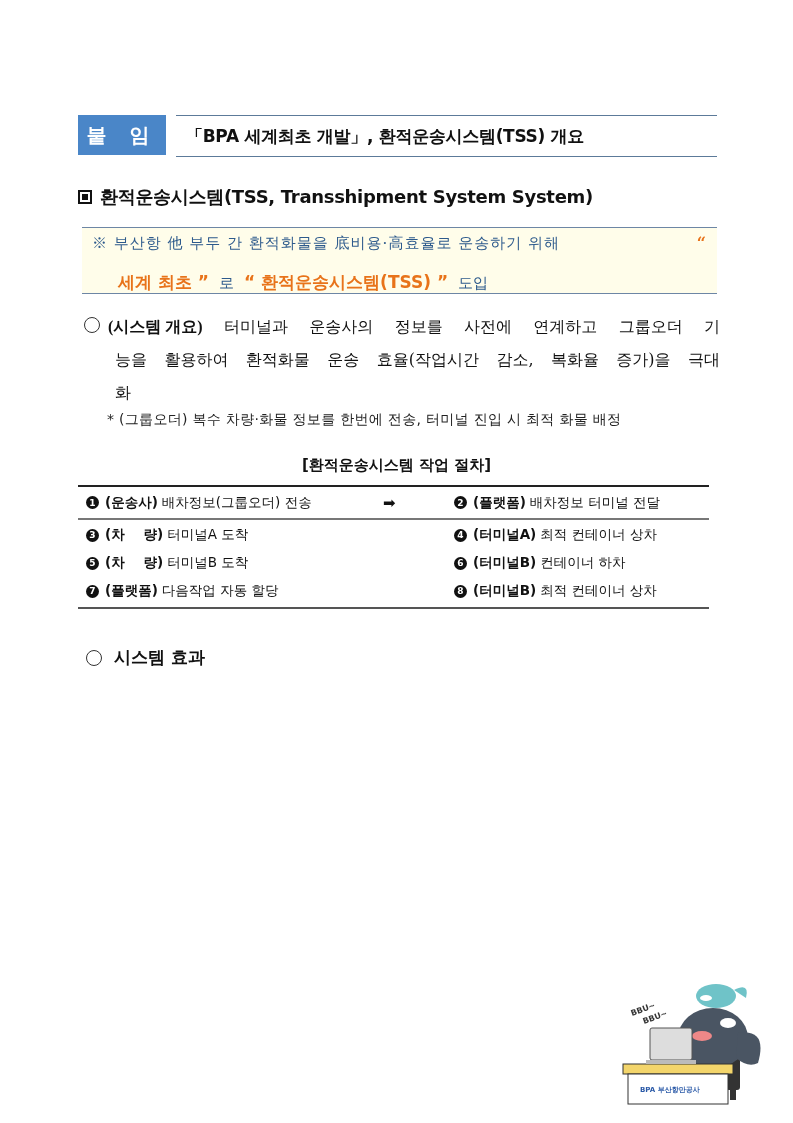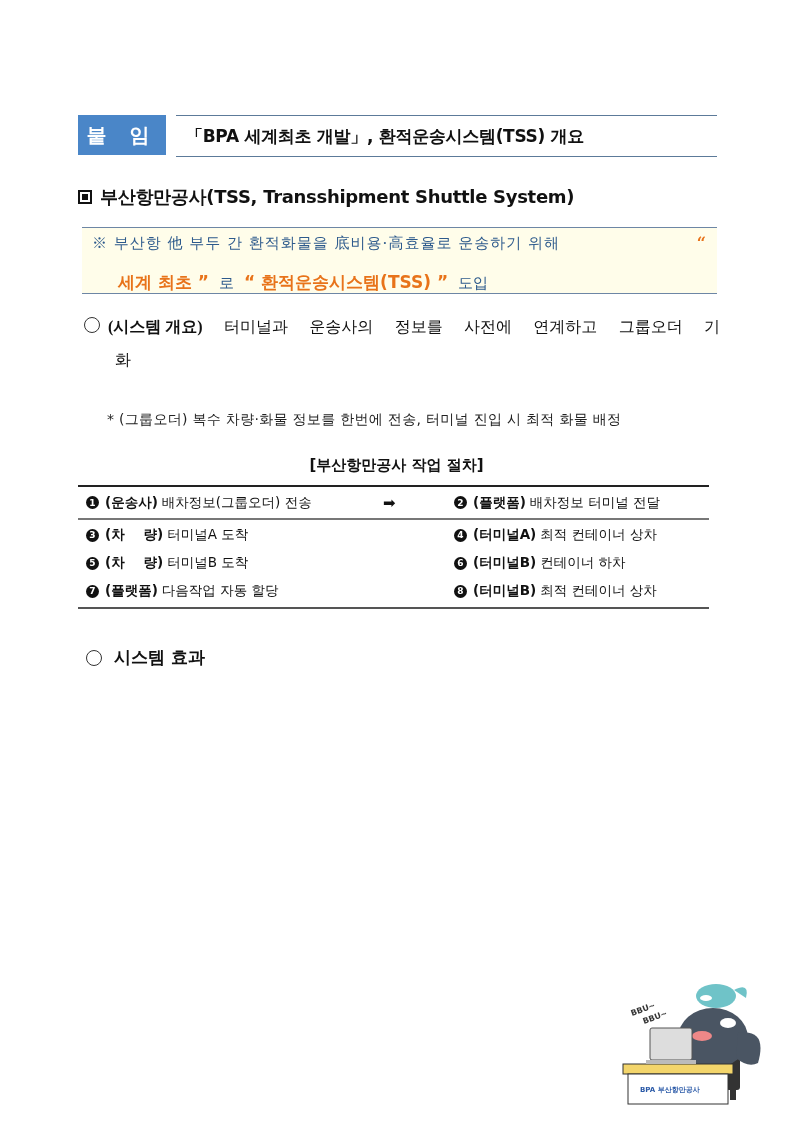--- a/index.html
+++ b/index.html
@@ -75,21 +75,21 @@
 </head>
 <body>
 
 <div class="attach-tag">붙 임</div>
 <div class="attach-title-wrap">
   <span class="attach-title">「BPA 세계최초 개발」, 환적운송시스템(TSS) 개요</span>
 </div>
 
 <div class="section-head">
   <span class="square-icon"></span>
-  <span>부산항만공사(TSS, Transshipment Shuttle System)</span>
+  <span>환적운송시스템(TSS, Transshipment System System)</span>
 </div>
 
 <div class="note-box">
   <div class="note-line1">
     <span>※ 부산항 他 부두 간 환적화물을 底비용·高효율로 운송하기 위해</span>
     <span class="quote-open">“</span>
   </div>
   <div class="note-line2">
     <span class="orange-bold">세계 최초 ”</span>
     <span class="blue-serif">로</span>
@@ -104,25 +104,26 @@
       <span class="circle-icon"></span><span class="bold-sans">(시스템 개요)</span>
     </span>
     <span>터미널과</span>
     <span>운송사의</span>
     <span>정보를</span>
     <span>사전에</span>
     <span>연계하고</span>
     <span>그룹오더</span>
     <span>기</span>
   </div>
+  <div class="cont" style="text-align:justify;text-align-last:justify;">능을 활용하여 환적화물 운송 효율(작업시간 감소, 복화율 증가)을 극대</div>
   <div class="cont">화</div>
 </div>
 <div class="footnote">* (그룹오더) 복수 차량·화물 정보를 한번에 전송, 터미널 진입 시 최적 화물 배정</div>
 
-<div class="proc-title">[부산항만공사 작업 절차]</div>
+<div class="proc-title">[환적운송시스템 작업 절차]</div>
 <div class="proc-table">
   <div class="proc-row1" style="position:relative;">
     <div class="cell left-col">
       <span class="num-icon">1</span>
       <span class="role">(운송사)</span>
       <span>배차정보(그룹오더) 전송</span>
     </div>
     <span class="arrow-icon">➡</span>
     <div class="cell right-col">
       <span class="num-icon">2</span>

